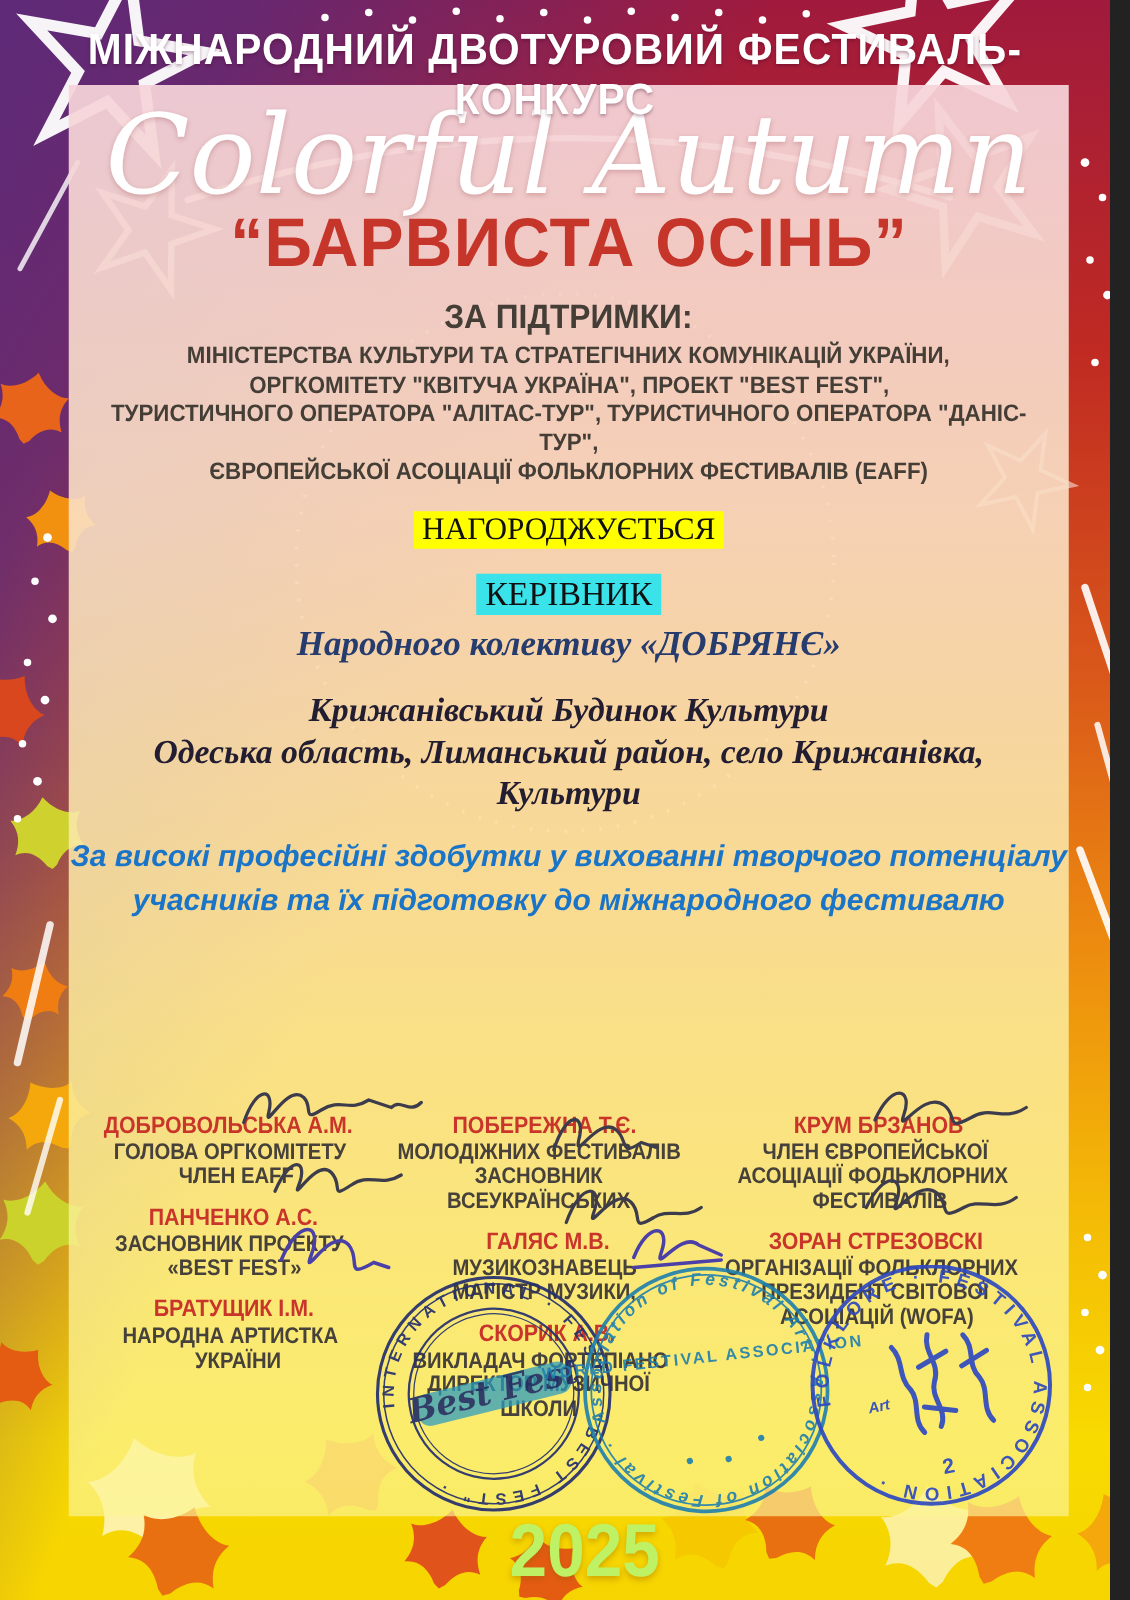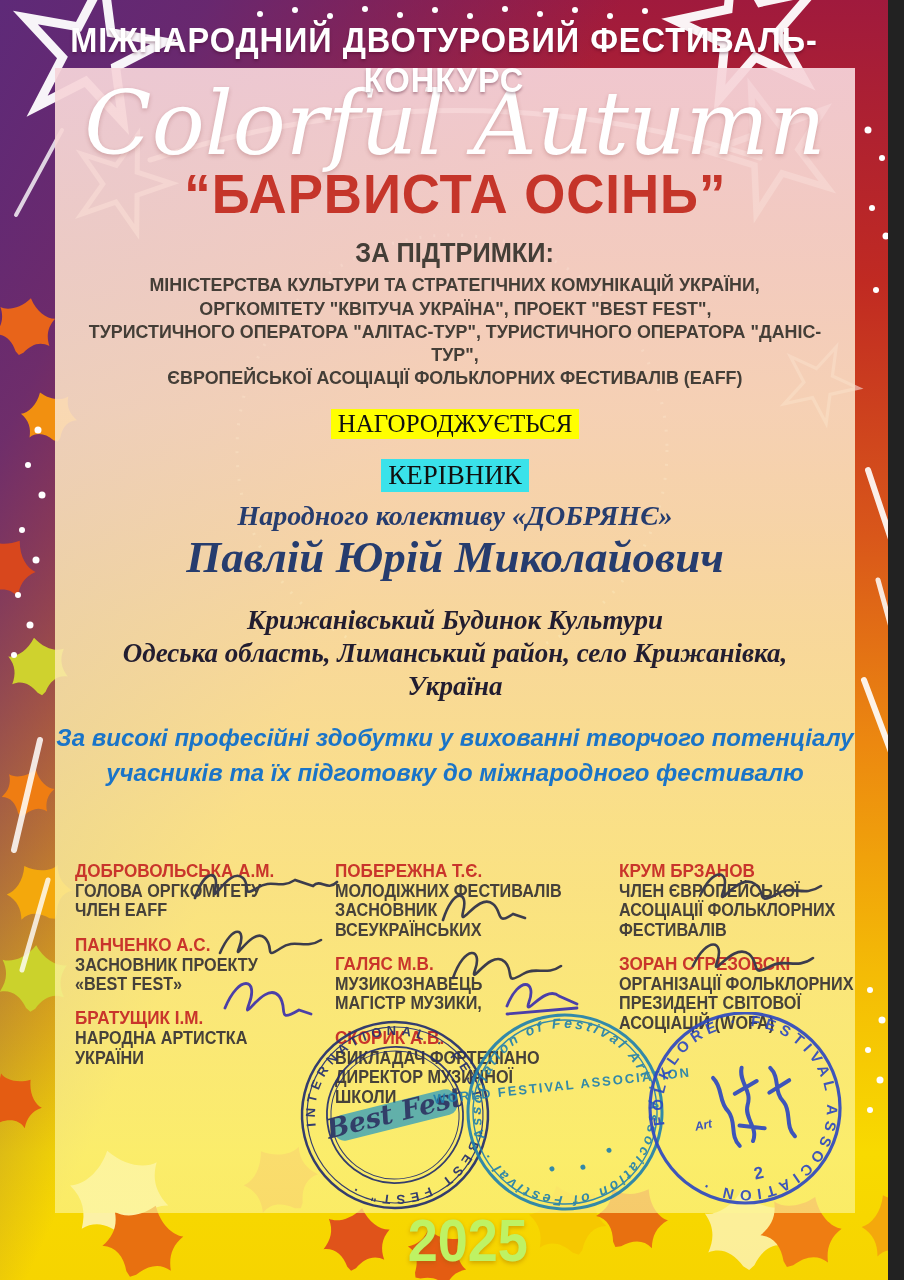--- a/index.html
+++ b/index.html
@@ -41,22 +41,22 @@
   .hl-c{background:#3ae2ea;font-size:27px;margin-top:20px;}
   .collective{margin:8px 0 0;color:#263c6e;font-family:"Liberation Serif",serif;
       font-style:italic;font-weight:bold;font-size:28px;}
   .name{margin:0;color:#263c6e;font-family:"Liberation Serif",serif;
       font-style:italic;font-weight:bold;font-size:45px;line-height:1.15;}
   .inst{margin:20px 0 0;color:#221d30;font-family:"Liberation Serif",serif;
       font-style:italic;font-weight:bold;font-size:27px;line-height:1.22;}
   .reason{margin:18px 0 0;color:#1a74c8;font-style:italic;font-weight:bold;
       font-size:24px;line-height:1.45;}
   
-  .sign-grid{position:absolute;left:75px;top:860px;width:770px;z-index:3;
-      display:grid;grid-template-columns:238px 262px 270px;text-align:left;gap:22px;}
+  .sign-grid{position:absolute;left:75px;top:890px;width:770px;z-index:3;
+      display:grid;grid-template-columns:238px 262px 270px;text-align:center;}
   .sig-entry{margin-bottom:13px;}
   .sig-name{color:#c9352b;font-weight:bold;font-size:19px;line-height:1.15;}
   .sig-role{color:#46413a;font-weight:bold;font-size:18px;line-height:1.08;}
   .sig-name span,.sig-role span{display:inline-block;transform:scaleX(.9);transform-origin:left;}
   .sig-ink{position:absolute;left:55px;top:848px;z-index:4;pointer-events:none;}
   
   .stamps{position:absolute;left:280px;top:1012px;z-index:4;pointer-events:none;}
   
   .year{position:absolute;left:0;top:1206px;width:100%;text-align:center;z-index:5;
       color:#bef264;font-weight:bold;font-size:60px;text-shadow:0 2px 5px rgba(150,90,0,.4);padding-left:24px;}
@@ -171,25 +171,24 @@
     <div class="support-l"><span>ОРГКОМІТЕТУ "КВІТУЧА УКРАЇНА", ПРОЕКТ "BEST FEST",</span></div>
     <div class="support-l"><span>ТУРИСТИЧНОГО ОПЕРАТОРА "АЛІТАС-ТУР", ТУРИСТИЧНОГО ОПЕРАТОРА "ДАНІС-ТУР",</span></div>
     <div class="support-l"><span>ЄВРОПЕЙСЬКОЇ АСОЦІАЦІЇ ФОЛЬКЛОРНИХ ФЕСТИВАЛІВ (EAFF)</span></div>
     <div>
       <span class="hl hl-y">НАГОРОДЖУЄТЬСЯ</span>
     </div>
     <div>
       <span class="hl hl-c">КЕРІВНИК</span>
     </div>
     <div class="collective">Народного колективу «ДОБРЯНЄ»</div>
-    <div class="name">Павлій Юрій Миколайович</div>
     <div class="inst">
       <div>Крижанівський Будинок Культури</div>
       <div>Одеська область, Лиманський район, село Крижанівка,</div>
-      <div>Україна</div>
+      <div>Культури</div>
     </div>
     <div class="reason">
       <div>За високі професійні здобутки у вихованні творчого потенціалу</div>
       <div>учасників та їх підготовку до міжнародного фестивалю</div>
     </div>
   </div>
 
   <div class="sign-grid">
     <div>
       <div class="sig-entry">

